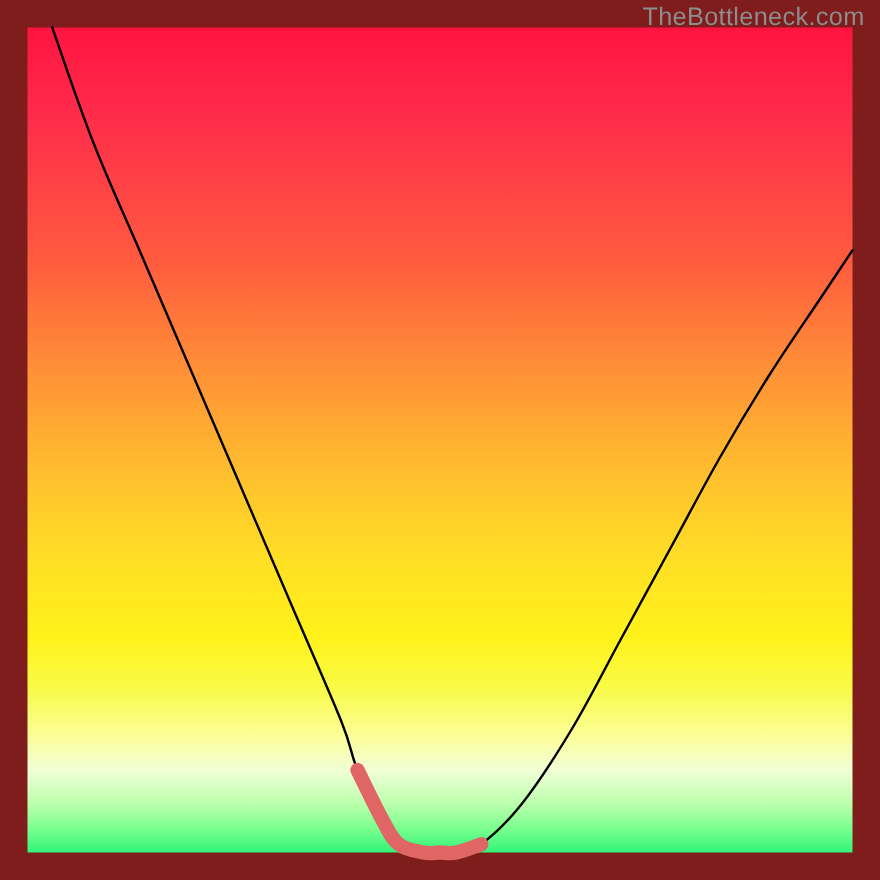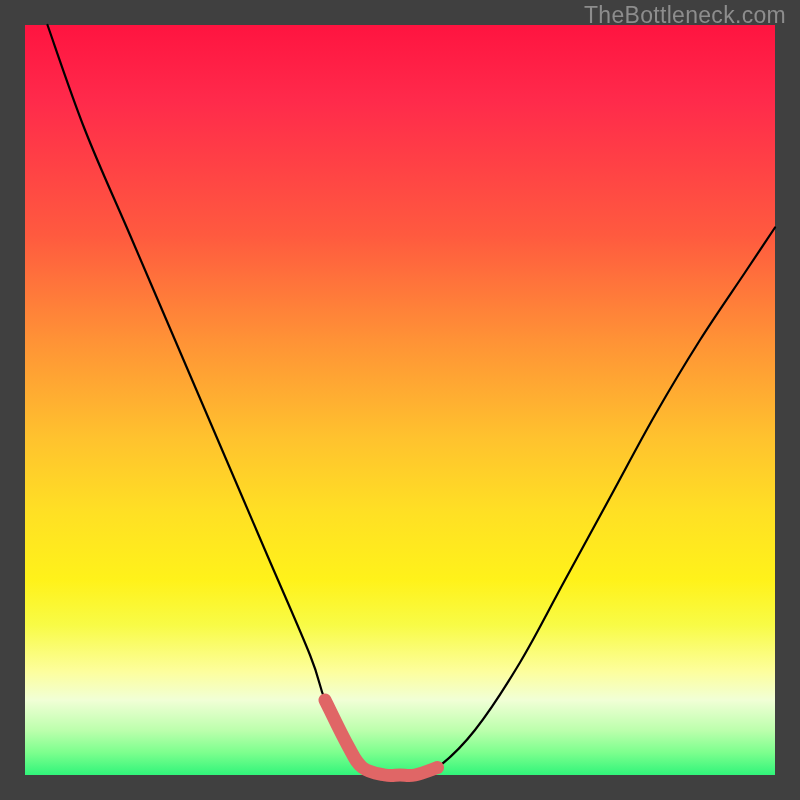--- a/index.html
+++ b/index.html
@@ -8,21 +8,21 @@
     width: 800px;
     height: 800px;
     background: #000;
     overflow: hidden;
     font-family: Arial, Helvetica, sans-serif;
   }
   .frame {
     position: relative;
     width: 800px;
     height: 800px;
-    background: #404040;
+    background: #7f1d1d;
   }
   .plot-area {
     position: absolute;
     left: 25px;
     top: 25px;
     width: 750px;
     height: 750px;
     
     background: linear-gradient(
       to bottom,

